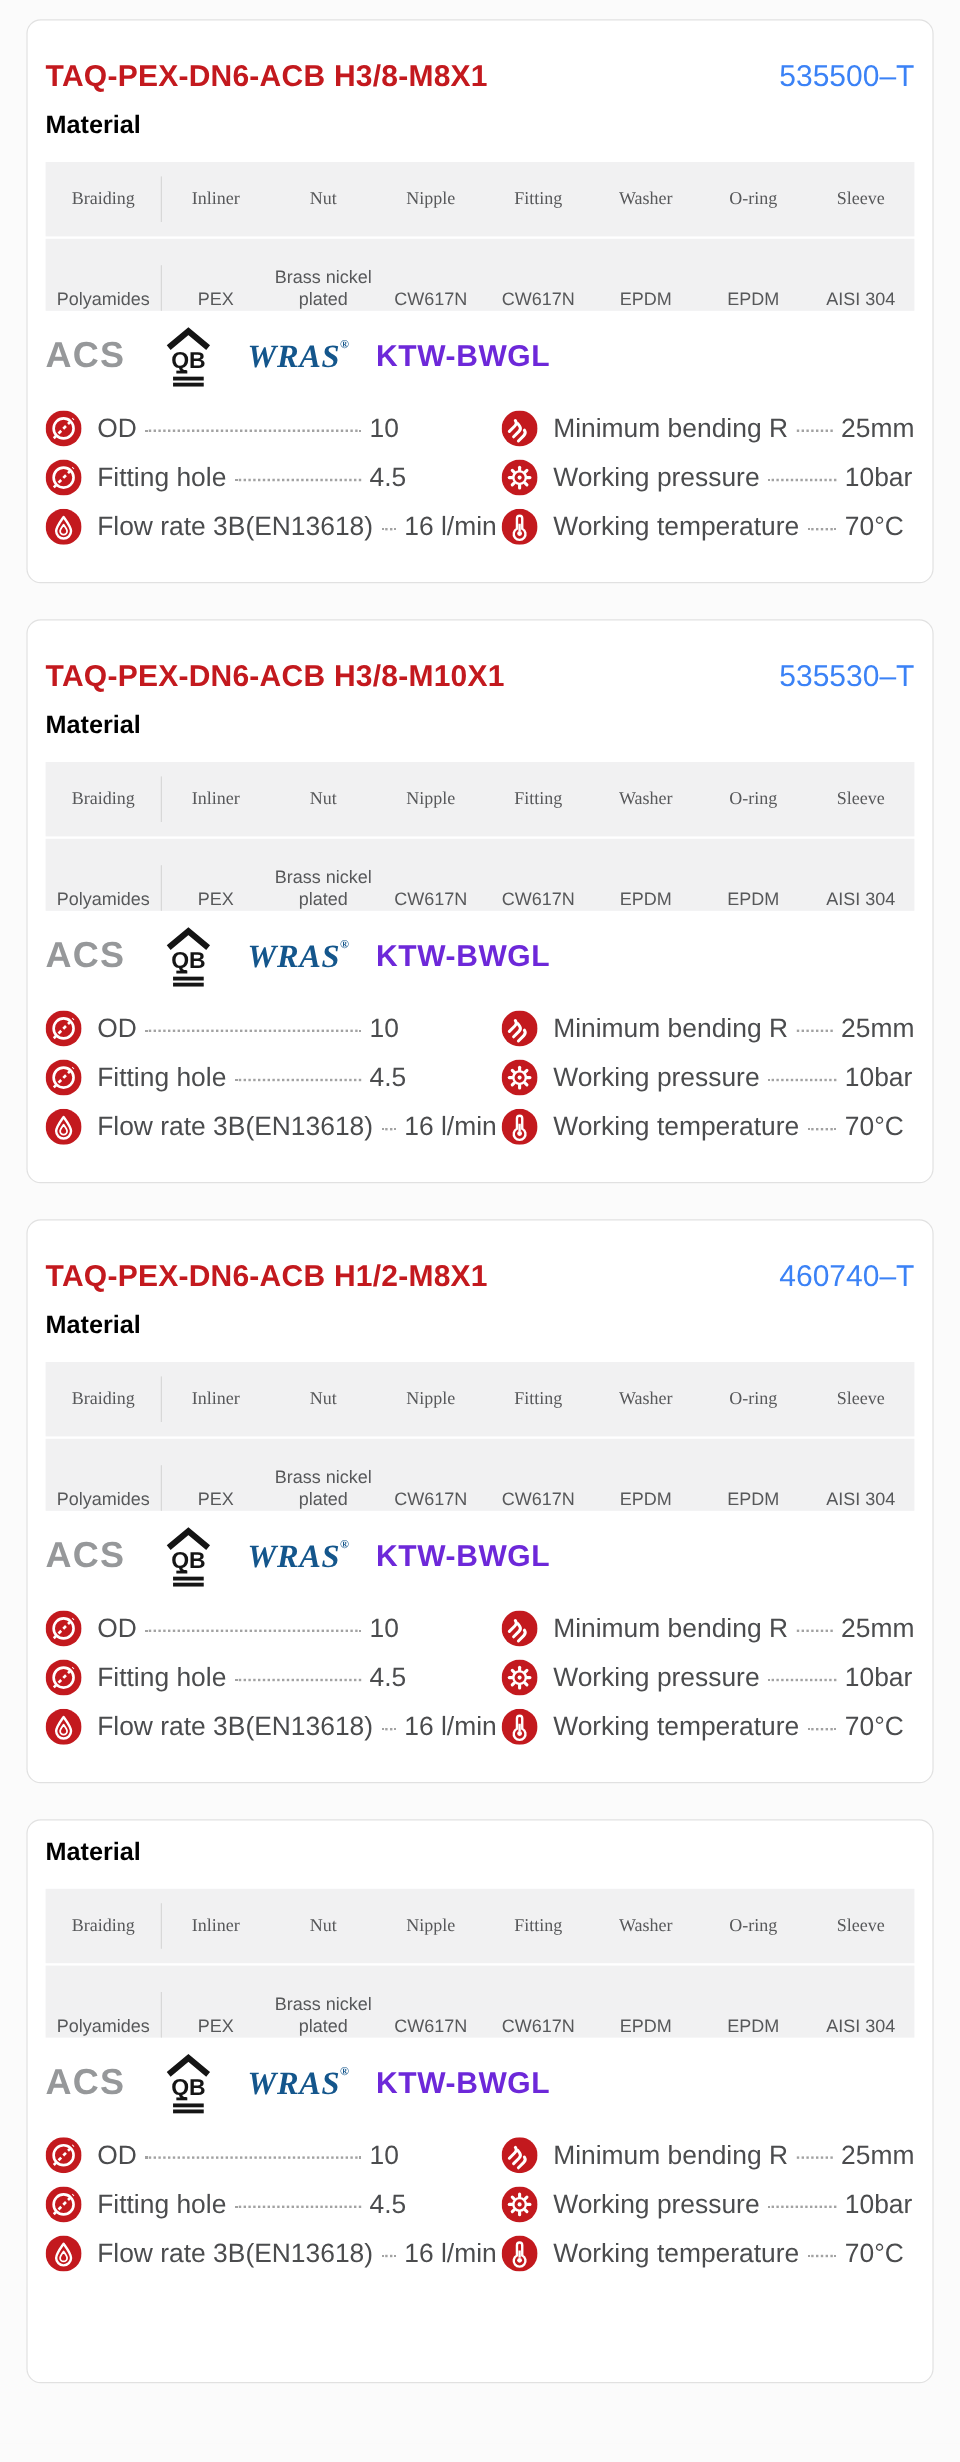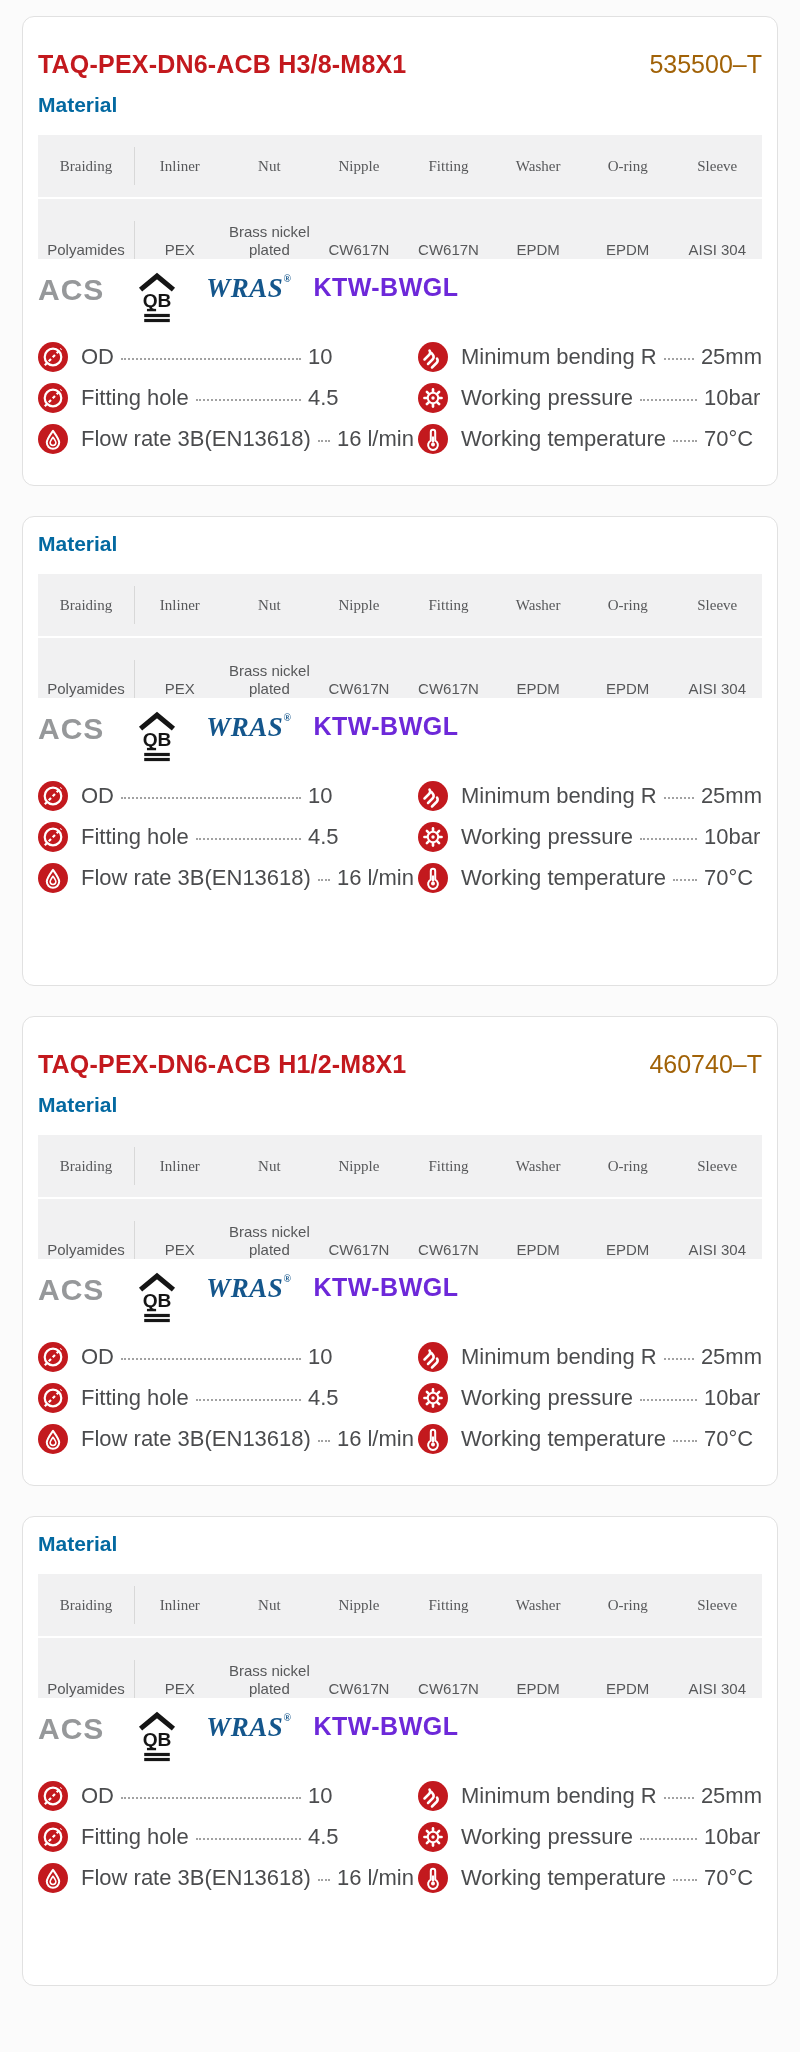--- a/index.html
+++ b/index.html
@@ -30,28 +30,28 @@
   .product-title {
     font-size: 25px;
     font-weight: bold;
     color: #c3191e;
     letter-spacing: 0.2px;
     white-space: nowrap;
   }
   .product-code {
     font-size: 25px;
     font-weight: normal;
-    color: #a16207;
+    color: #3b82f6;
     white-space: nowrap;
   }
   .material-heading {
     margin-top: 16px;
     font-size: 21px;
     font-weight: bold;
-    color: #0369a1;
+    color: #000000;
     height: 22px;
     line-height: 22px;
   }
   .mat-table { margin-top: 19px; }
   .mat-row {
     display: flex;
     align-items: center;
     background: #f1f1f2;
   }
   .mat-row.header { height: 62px; margin-bottom: 2px; font-family: Liberation Serif, serif; }
@@ -68,20 +68,21 @@
   .vline {
     flex: 0 0 1px;
     width: 1px;
     height: 38px;
     background: #d8d8d8;
   }
   .logos-row {
     margin-top: 14px;
     height: 48px;
     display: flex;
+    align-items: center;
   }
   .acs-logo {
     font-size: 30px;
     font-weight: bold;
     color: #96989a;
     letter-spacing: 1px;
   }
   .qb-logo { margin-left: 32px; display: flex; align-items: center; }
   .wras-logo {
     margin-left: 28px;
@@ -268,20 +269,24 @@
           <span class="leader"></span>
           <span class="spec-value">70°C</span>
         </div>
       </div>
     </div>
 
   </div>
 
   <div class="card">
 
+    <div class="card-head">
+      <div class="product-title">TAQ-PEX-DN6-ACB H3/8-M10X1</div>
+      <div class="product-code">535530–T</div>
+    </div>
 
     <div class="material-heading">Material</div>
 
     <div class="mat-table">
       <div class="mat-row header">
         <div class="mat-cell c0">Braiding</div>
         <div class="vline"></div>
         <div class="mat-cell">Inliner</div>
         <div class="mat-cell">Nut</div>
         <div class="mat-cell">Nipple</div>

